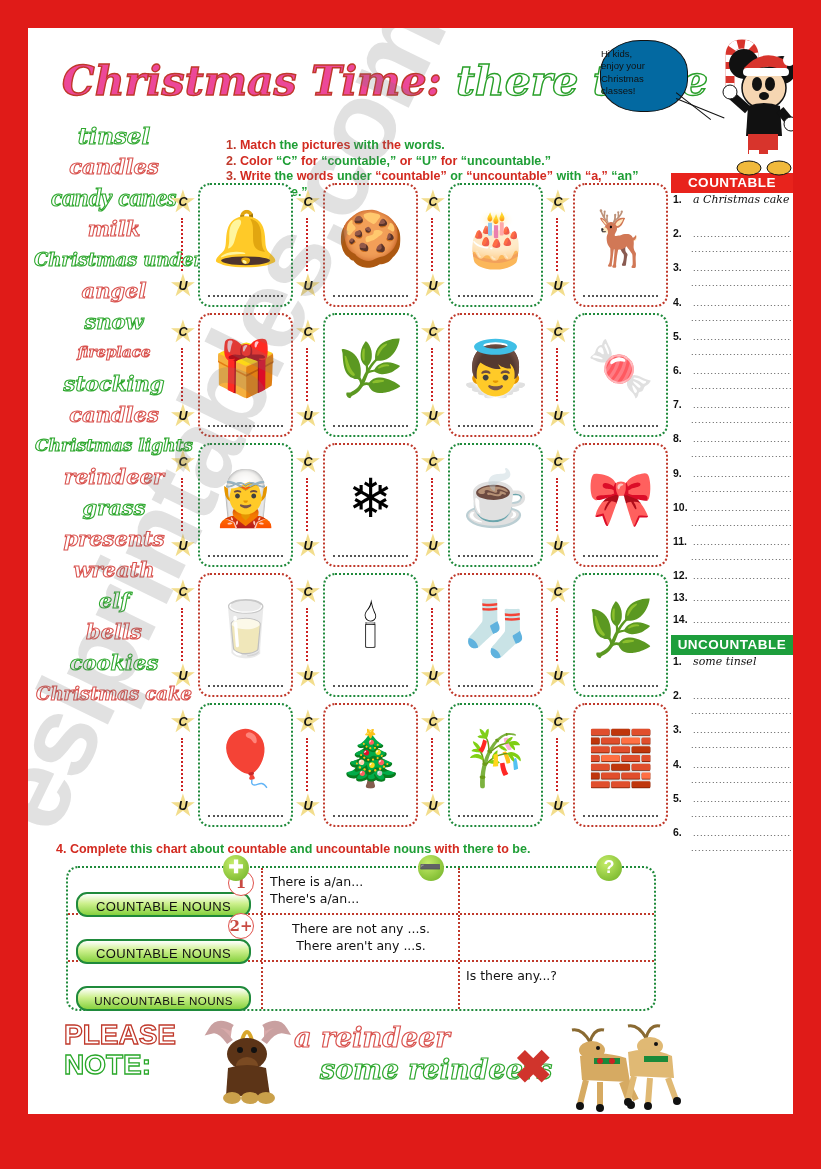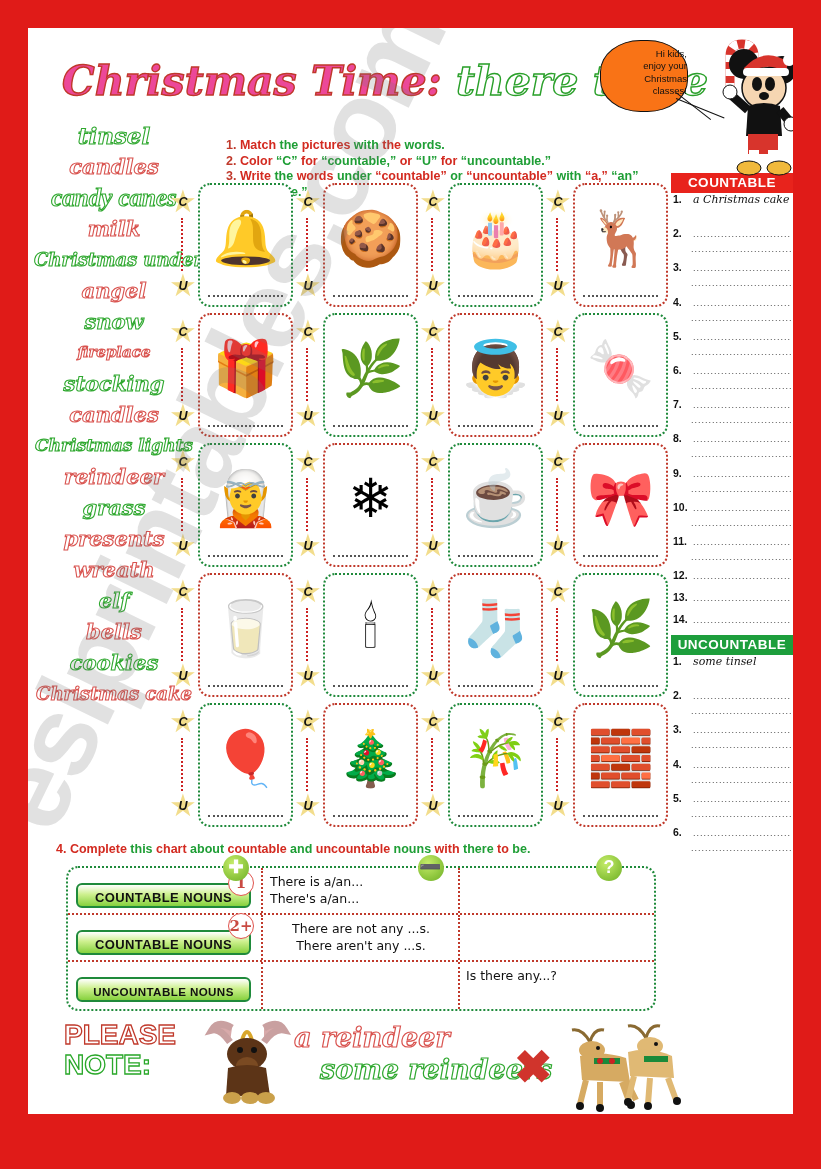--- a/index.html
+++ b/index.html
@@ -43,21 +43,21 @@
   }
   #instructions .ln { white-space:nowrap; }
   #instructions .num { color:#c0392b; }
   .w-r { color:#d32a20; }
   .w-g { color:#1e9e35; }
   
   #mickey-box { position:absolute; left:570px; top:8px; width:195px; height:140px; z-index:30;}
   #bubble {
     position:absolute; left:2px; top:4px; width:88px; height:72px;
     border:1.4px solid #111; border-radius:46%/44%;
-    background:#f97316; text-align:right; font-size:9.5px; line-height:12.4px;
+    background:#0369a1; text-align:left; font-size:9.5px; line-height:12.4px;
     color:#111; padding-top:7px; font-family:"Liberation Sans", sans-serif;
   }
   #bubble-tail {
     position:absolute; left:78px; top:62px; width:52px; height:1.4px;
     background:#111; transform:rotate(22deg); transform-origin:left center;
   }
   #bubble-tail2 {
     position:absolute; left:78px; top:56px; width:44px; height:1.4px;
     background:#111; transform:rotate(38deg); transform-origin:left center;
   }
@@ -147,25 +147,25 @@
   }
   #chart {
     position:absolute; left:38px; top:838px; width:590px; height:145px;
     border:2px dotted #1f8a3b; border-radius:12px;
   }
   .chartrow { position:relative; height:47px; border-bottom:2px dotted #c0392b; }
   .chartrow:last-child { border-bottom:none; }
   .vline1 { position:absolute; left:193px; top:0; bottom:0; width:0; border-left:2px dotted #c0392b; }
   .vline2 { position:absolute; left:390px; top:0; bottom:0; width:0; border-left:2px dotted #c0392b; }
   .nounbtn {
-    position:absolute; left:8px; top:15px; width:175px; height:25px;
-    border:2px solid #1f8a3b; border-radius:6px;
+    position:absolute; left:8px; top:24px; width:175px; height:25px;
+    border:2px solid #1f8a3b; border-radius:11px;
     background: linear-gradient(180deg,#ffffff 0%, #cdf08e 45%, #86d13e 100%);
     text-align:center; line-height:25px;
-    font-size:13px; font-weight:bold; color:#111;
+    font-size:13px; font-weight:normal; color:#111;
     font-family:"Liberation Sans", sans-serif; letter-spacing:0.4px;
   }
   .nounbtn.small { font-size:11.6px; }
   .badge {
     position:absolute; width:26px; height:26px; border-radius:50%;
     border:1.6px solid #e0534d; color:#c94a42; background:#fff;
     font-size:15px; font-weight:bold; text-align:center; line-height:24px;
     font-family:"DejaVu Serif", serif; z-index:5;
   }
   .celltext {

